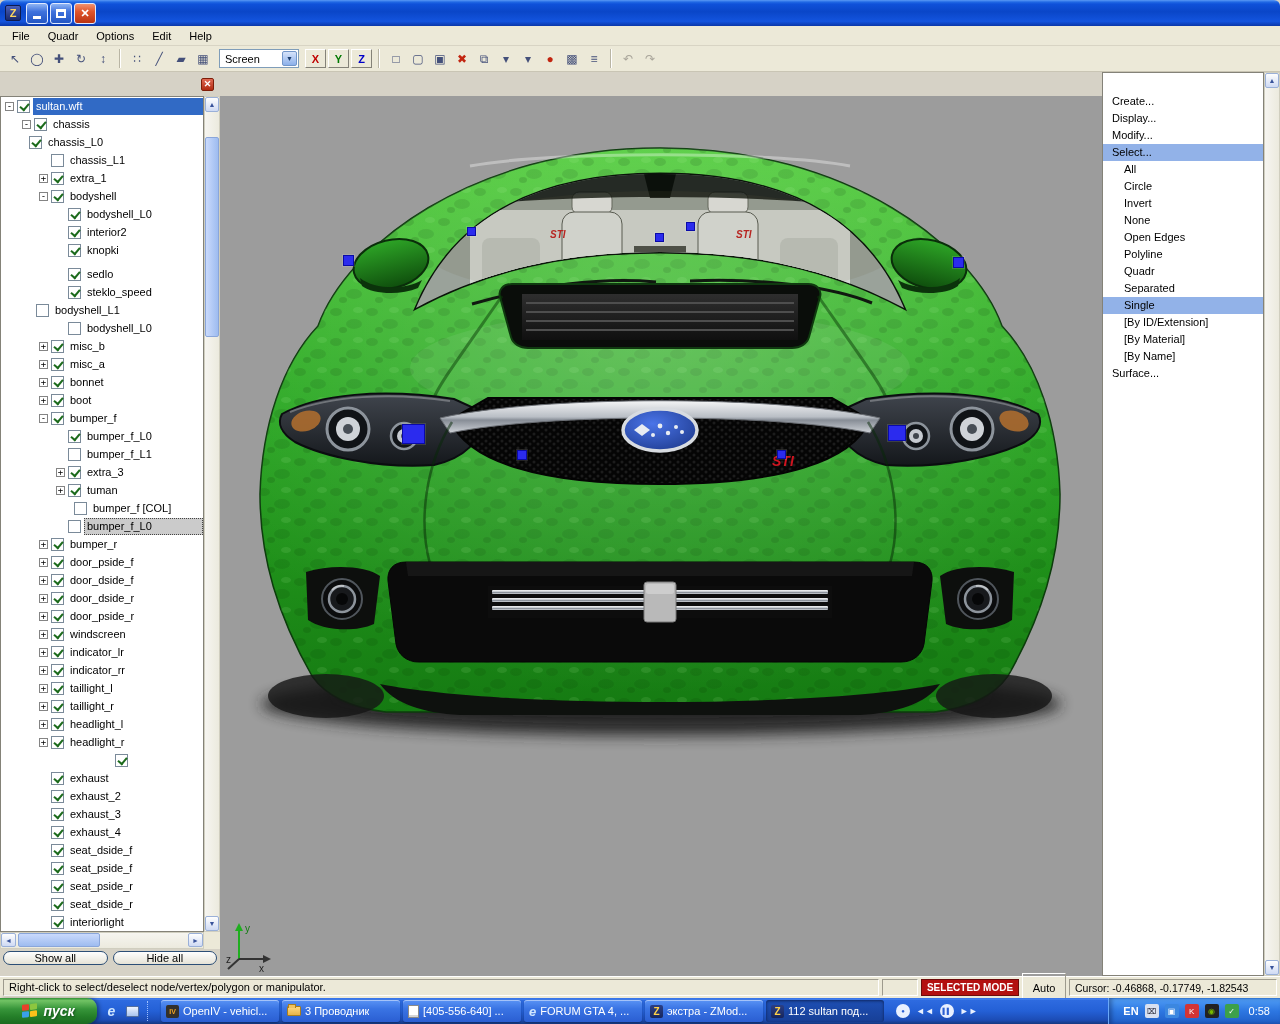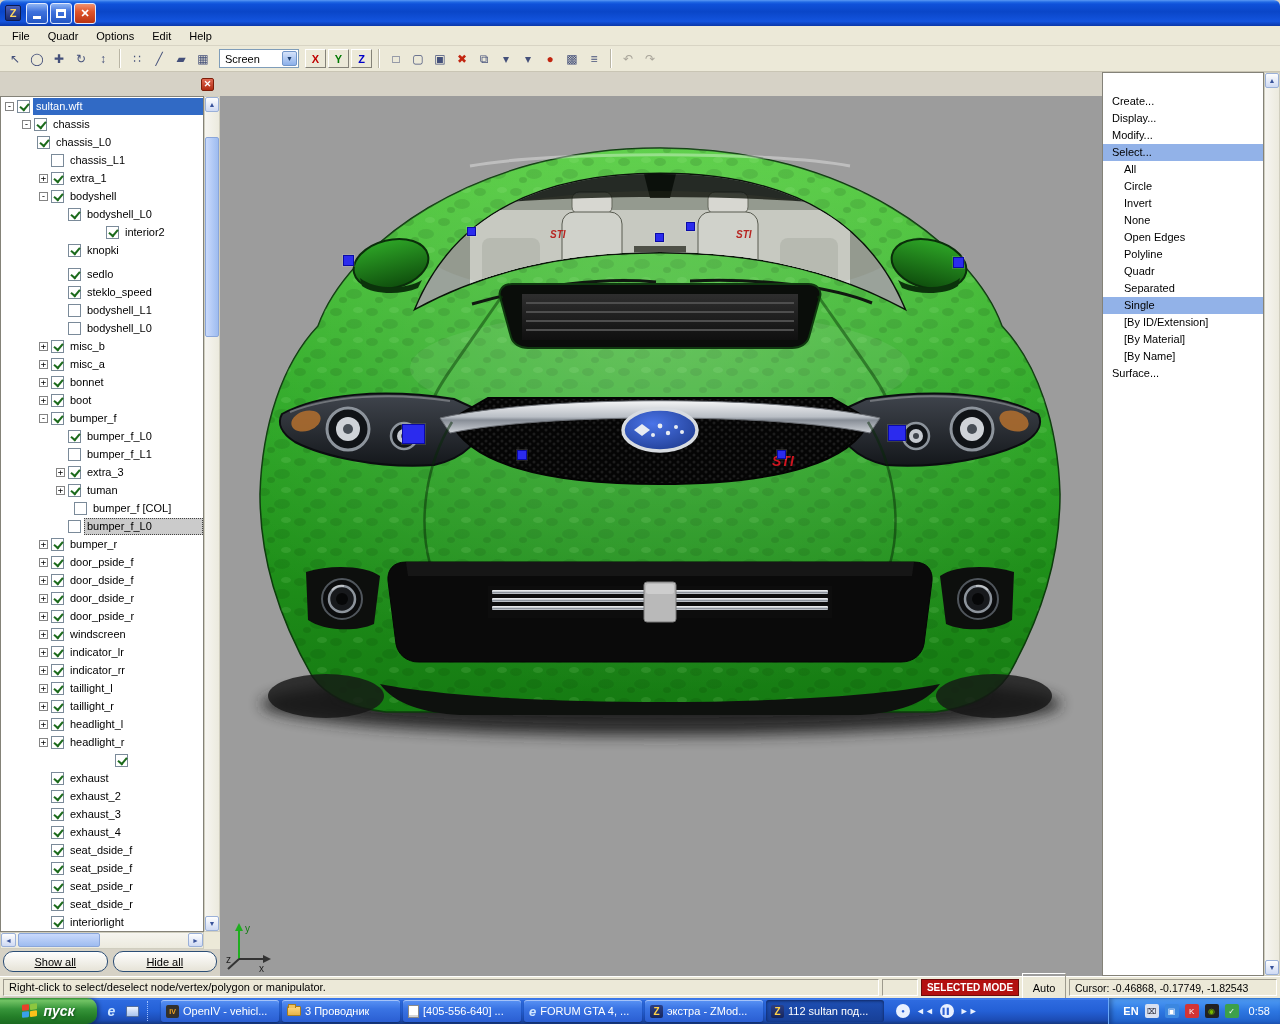--- a/index.html
+++ b/index.html
@@ -68,22 +68,22 @@
     border-radius:2px;color:#39539b;font-size:7px;display:flex;align-items:center;justify-content:center;}
   .vthumb{position:absolute;left:0;top:40px;width:14px;height:200px;background:linear-gradient(90deg,#cadafc,#9ebcf0);
     border:1px solid #8aa6da;border-radius:2px;}
   .hscroll{position:absolute;left:0;top:860px;width:204px;height:17px;background:linear-gradient(180deg,#f6f5f0,#eceade);border:1px solid #d0cebf;}
   .hbtn{position:absolute;top:0;width:15px;height:14px;background:linear-gradient(180deg,#fefefe,#cfdaf4);border:1px solid #9ab0d8;
     border-radius:2px;color:#39539b;font-size:7px;display:flex;align-items:center;justify-content:center;}
   .hthumb{position:absolute;left:17px;top:0;width:82px;height:14px;background:linear-gradient(180deg,#cadafc,#9ebcf0);
     border:1px solid #8aa6da;border-radius:2px;}
   .scorner{position:absolute;left:204px;top:860px;width:16px;height:17px;background:#ece9d8;}
   .panel-btns{position:absolute;left:0;top:878px;width:220px;height:24px;display:flex;gap:5px;padding:1px 3px;}
-  .pbtn{flex:1;height:21px;background:linear-gradient(#fefefe,#e6e3d7);border:1px solid #2c4e76;border-radius:10px;
-    display:flex;align-items:center;justify-content:center;color:#000;text-decoration:underline;}
+  .pbtn{flex:1;height:14px;background:linear-gradient(#fefefe,#e6e3d7);border:1px solid #2c4e76;border-radius:10px;
+    display:flex;align-items:center;justify-content:center;color:#000;}
 
   
   .vp-tabbar{position:absolute;left:220px;top:0;width:882px;height:24px;background:#b9b5ad;border:1px solid #8a8778;
     display:flex;align-items:center;padding:0 4px;gap:5px;}
   .vp-tab{height:18px;padding:0 6px;background:linear-gradient(#e8e4da,#cdc9bd);border:1px solid #8a8778;font-weight:bold;
     display:flex;align-items:center;color:#000;}
   .vp-back{color:#222;} .vp-view{color:#111;}
   .vp-icons{margin-left:auto;display:flex;align-items:center;gap:4px;}
   .vpi{width:17px;height:17px;display:flex;align-items:center;justify-content:center;color:#3c3c3c;font-size:12px;}
   .vpi.redbox{width:15px;height:15px;border:2px solid #c22510;background:#f4f0ea;}
@@ -223,21 +223,21 @@
         <div class="trow" style="padding-left: 4px;">
           <span class="exp">-</span>
           <span class="cb on"></span>
           <span class="tlabel selA">sultan.wft</span>
         </div>
         <div class="trow" style="padding-left: 21px;">
           <span class="exp">-</span>
           <span class="cb on"></span>
           <span class="tlabel">chassis</span>
         </div>
-        <div class="trow" style="padding-left: 16px; margin-left: 8px;">
+        <div class="trow" style="padding-left: 16px;">
           <span class="expsp"></span>
           <span class="cb on"></span>
           <span class="tlabel">chassis_L0</span>
         </div>
         <div class="trow" style="padding-left: 38px;">
           <span class="expsp"></span>
           <span class="cb"></span>
           <span class="tlabel">chassis_L1</span>
         </div>
         <div class="trow" style="padding-left: 38px;">
@@ -248,41 +248,41 @@
         <div class="trow" style="padding-left: 38px;">
           <span class="exp">-</span>
           <span class="cb on"></span>
           <span class="tlabel">bodyshell</span>
         </div>
         <div class="trow" style="padding-left: 55px;">
           <span class="expsp"></span>
           <span class="cb on"></span>
           <span class="tlabel">bodyshell_L0</span>
         </div>
-        <div class="trow" style="padding-left: 55px; margin-left: 38px;">
+        <div class="trow" style="padding-left: 55px;">
           <span class="expsp"></span>
           <span class="cb on"></span>
           <span class="tlabel">interior2</span>
         </div>
         <div class="trow" style="padding-left: 55px;">
           <span class="expsp"></span>
           <span class="cb on"></span>
           <span class="tlabel">knopki</span>
         </div>
         <div class="trow" style="padding-left: 55px; margin-top: 6px;">
           <span class="expsp"></span>
           <span class="cb on"></span>
           <span class="tlabel">sedlo</span>
         </div>
         <div class="trow" style="padding-left: 55px;">
           <span class="expsp"></span>
           <span class="cb on"></span>
           <span class="tlabel">steklo_speed</span>
         </div>
-        <div class="trow" style="padding-left: 55px;">
+        <div class="trow" style="padding-left: 23px;">
           <span class="expsp"></span>
           <span class="cb"></span>
           <span class="tlabel">bodyshell_L1</span>
         </div>
         <div class="trow" style="padding-left: 55px;">
           <span class="expsp"></span>
           <span class="cb"></span>
           <span class="tlabel">bodyshell_L0</span>
         </div>
         <div class="trow" style="padding-left: 38px;">

